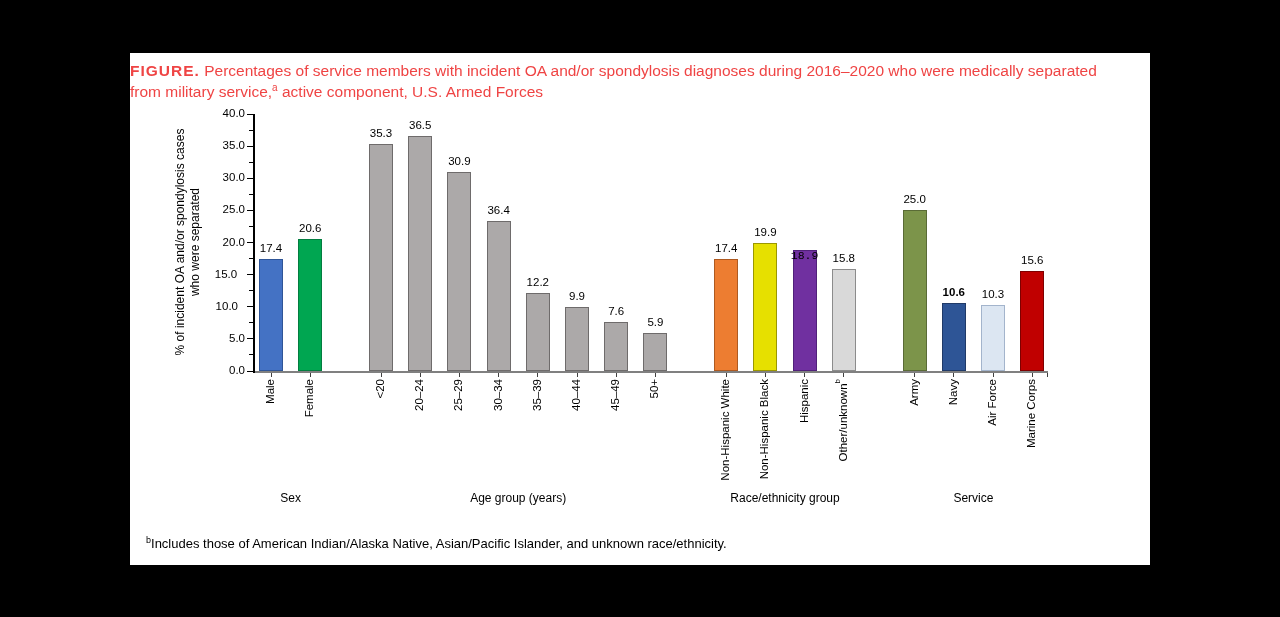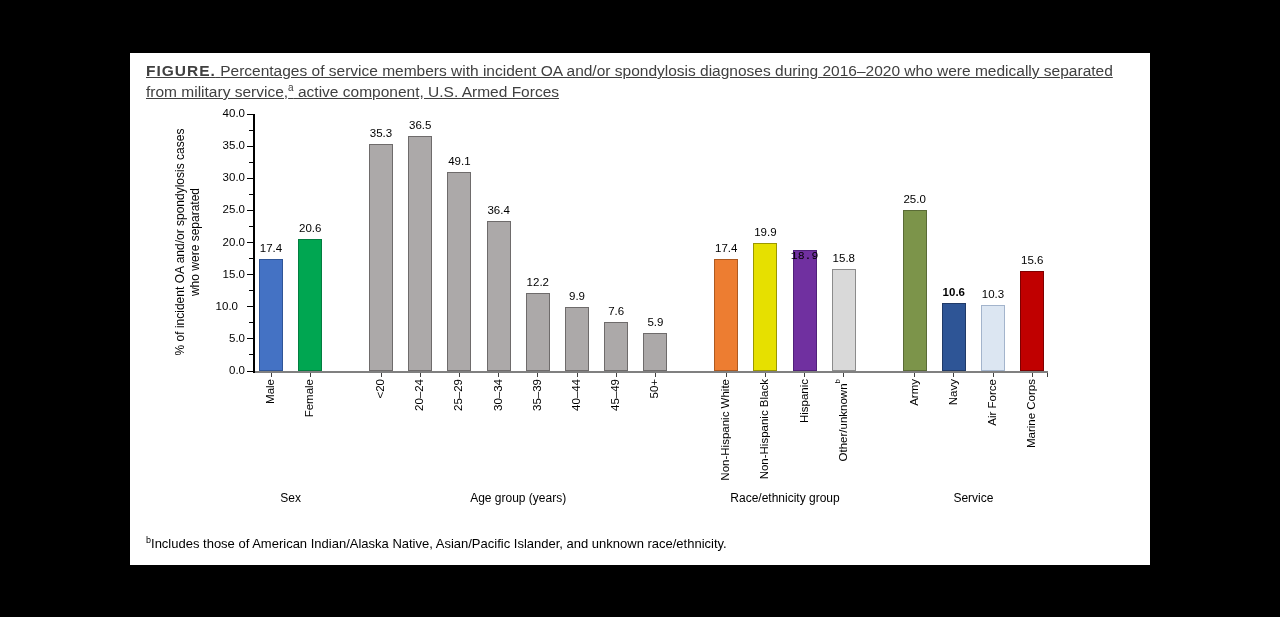--- a/index.html
+++ b/index.html
@@ -5,22 +5,22 @@
   html,body{margin:0;padding:0;}
   body{
     width:1280px;height:617px;background:#000;position:relative;
     font-family:"Liberation Sans","DejaVu Sans",sans-serif;color:#000;
   }
   .panel{
     position:absolute;left:130px;top:53px;width:1020px;height:512px;
     background:#fff;overflow:visible;
   }
   .figure-title{
-    position:absolute;left:16px;top:7px;width:988px;
-    font-size:15.5px;line-height:21px;color:#404040;text-decoration:underline;
+    position:absolute;left:0;top:7px;width:988px;
+    font-size:15.5px;line-height:21px;color:#ef4444;
   }
   .fig-label{font-weight:bold;letter-spacing:1px;}
   .figure-title sup{font-size:10px;line-height:0;}
   .chart-area{position:absolute;left:0;top:0;width:100%;height:100%;}
   .ylabel{
     position:absolute;left:-72px;top:174px;width:260px;height:30px;
     transform:rotate(-90deg);text-align:center;font-size:12px;line-height:15px;
   }
   .ytick-label{
     position:absolute;font-size:11.5px;text-align:right;width:38px;
@@ -56,21 +56,21 @@
 
   <div class="chart-area">
       <div class="axis-el" style="left: 123px; top: 61px; width: 2px; height: 259px; background: rgb(0, 0, 0);"></div>
       <div class="axis-el" style="left: 117px; top: 317.5px; width: 6px; height: 1px; background: rgb(0, 0, 0);"></div>
       <div class="ytick-label" style="left: 77px; top: 311px;">0.0</div>
       <div class="axis-el" style="left: 117px; top: 285.375px; width: 6px; height: 1px; background: rgb(0, 0, 0);"></div>
       <div class="ytick-label" style="left: 77px; top: 278.875px;">5.0</div>
       <div class="axis-el" style="left: 117px; top: 253.25px; width: 6px; height: 1px; background: rgb(0, 0, 0);"></div>
       <div class="ytick-label" style="left: 70px; top: 246.75px;">10.0</div>
       <div class="axis-el" style="left: 117px; top: 221.125px; width: 6px; height: 1px; background: rgb(0, 0, 0);"></div>
-      <div class="ytick-label" style="left: 77px; top: 214.625px;">15.0</div>
+      <div class="ytick-label" style="left: 77px; top: 214.625px; text-align: center;">15.0</div>
       <div class="axis-el" style="left: 117px; top: 189px; width: 6px; height: 1px; background: rgb(0, 0, 0);"></div>
       <div class="ytick-label" style="left: 77px; top: 182.5px;">20.0</div>
       <div class="axis-el" style="left: 117px; top: 156.875px; width: 6px; height: 1px; background: rgb(0, 0, 0);"></div>
       <div class="ytick-label" style="left: 77px; top: 150.375px;">25.0</div>
       <div class="axis-el" style="left: 117px; top: 124.75px; width: 6px; height: 1px; background: rgb(0, 0, 0);"></div>
       <div class="ytick-label" style="left: 77px; top: 118.25px;">30.0</div>
       <div class="axis-el" style="left: 117px; top: 92.625px; width: 6px; height: 1px; background: rgb(0, 0, 0);"></div>
       <div class="ytick-label" style="left: 77px; top: 86.125px;">35.0</div>
       <div class="axis-el" style="left: 117px; top: 60.5px; width: 6px; height: 1px; background: rgb(0, 0, 0);"></div>
       <div class="ytick-label" style="left: 77px; top: 54px;">40.0</div>
@@ -94,21 +94,21 @@
       <div class="group-label" style="left: 50.6px;">Sex</div>
       <div class="bar" style="left: 239px; top: 91.1975px; width: 24px; height: 226.802px; background: rgb(172, 169, 169); border: 1px solid rgb(110, 107, 107);"></div>
       <div class="val" style="left: 229px; top: 74.1975px;">35.3</div>
       <div class="axis-el" style="left: 250.5px; top: 320px; width: 1px; height: 4px; background: rgb(64, 64, 64);"></div>
       <div class="cat" style="left: 243px; top: 326px;">&lt;20</div>
       <div class="bar" style="left: 278.2px; top: 83.4875px; width: 24px; height: 234.512px; background: rgb(172, 169, 169); border: 1px solid rgb(110, 107, 107);"></div>
       <div class="val" style="left: 268.2px; top: 66.4875px;">36.5</div>
       <div class="axis-el" style="left: 289.7px; top: 320px; width: 1px; height: 4px; background: rgb(64, 64, 64);"></div>
       <div class="cat" style="left: 282.2px; top: 326px;">20–24</div>
       <div class="bar" style="left: 317.4px; top: 119.468px; width: 24px; height: 198.532px; background: rgb(172, 169, 169); border: 1px solid rgb(110, 107, 107);"></div>
-      <div class="val" style="left: 307.4px; top: 102.468px;">49.1</div>
+      <div class="val" style="left: 307.4px; top: 102.468px;">30.9</div>
       <div class="axis-el" style="left: 328.9px; top: 320px; width: 1px; height: 4px; background: rgb(64, 64, 64);"></div>
       <div class="cat" style="left: 321.4px; top: 326px;">25–29</div>
       <div class="bar" style="left: 356.6px; top: 168.298px; width: 24px; height: 149.702px; background: rgb(172, 169, 169); border: 1px solid rgb(110, 107, 107);"></div>
       <div class="val" style="left: 346.6px; top: 151.298px;">36.4</div>
       <div class="axis-el" style="left: 368.1px; top: 320px; width: 1px; height: 4px; background: rgb(64, 64, 64);"></div>
       <div class="cat" style="left: 360.6px; top: 326px;">30–34</div>
       <div class="bar" style="left: 395.8px; top: 239.615px; width: 24px; height: 78.385px; background: rgb(172, 169, 169); border: 1px solid rgb(110, 107, 107);"></div>
       <div class="val" style="left: 385.8px; top: 222.615px;">12.2</div>
       <div class="axis-el" style="left: 407.3px; top: 320px; width: 1px; height: 4px; background: rgb(64, 64, 64);"></div>
       <div class="cat" style="left: 399.8px; top: 326px;">35–39</div>

